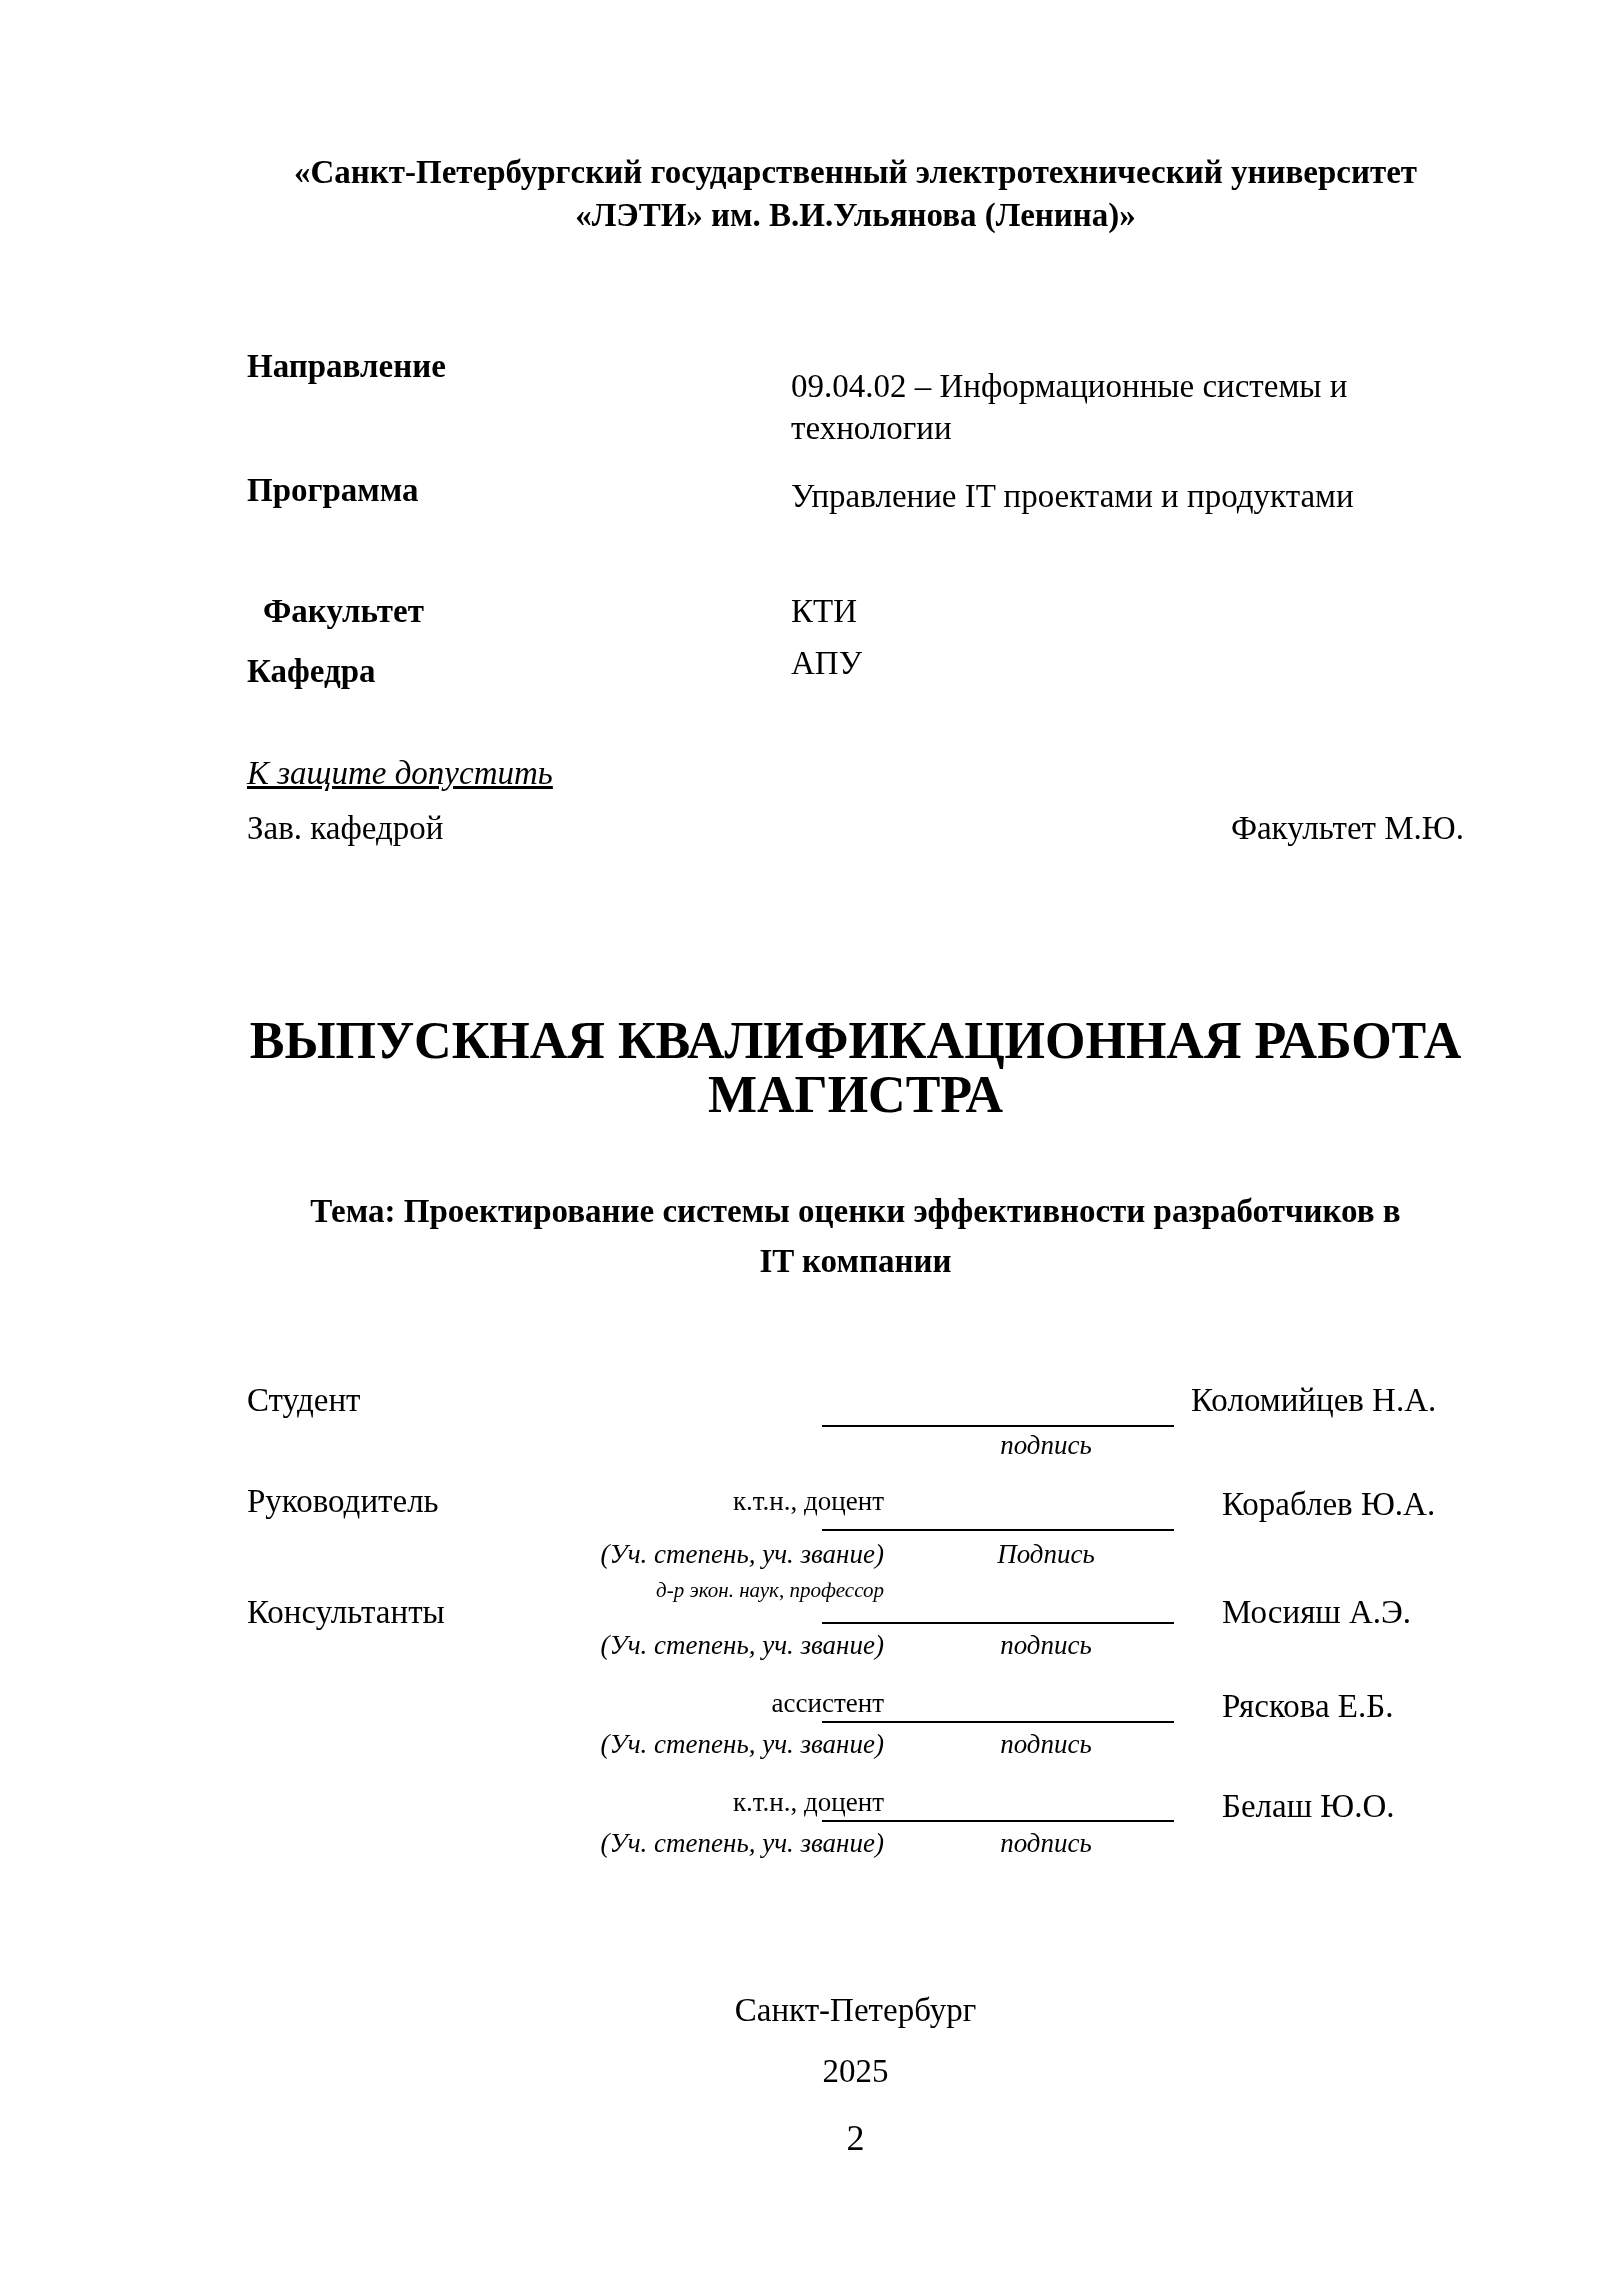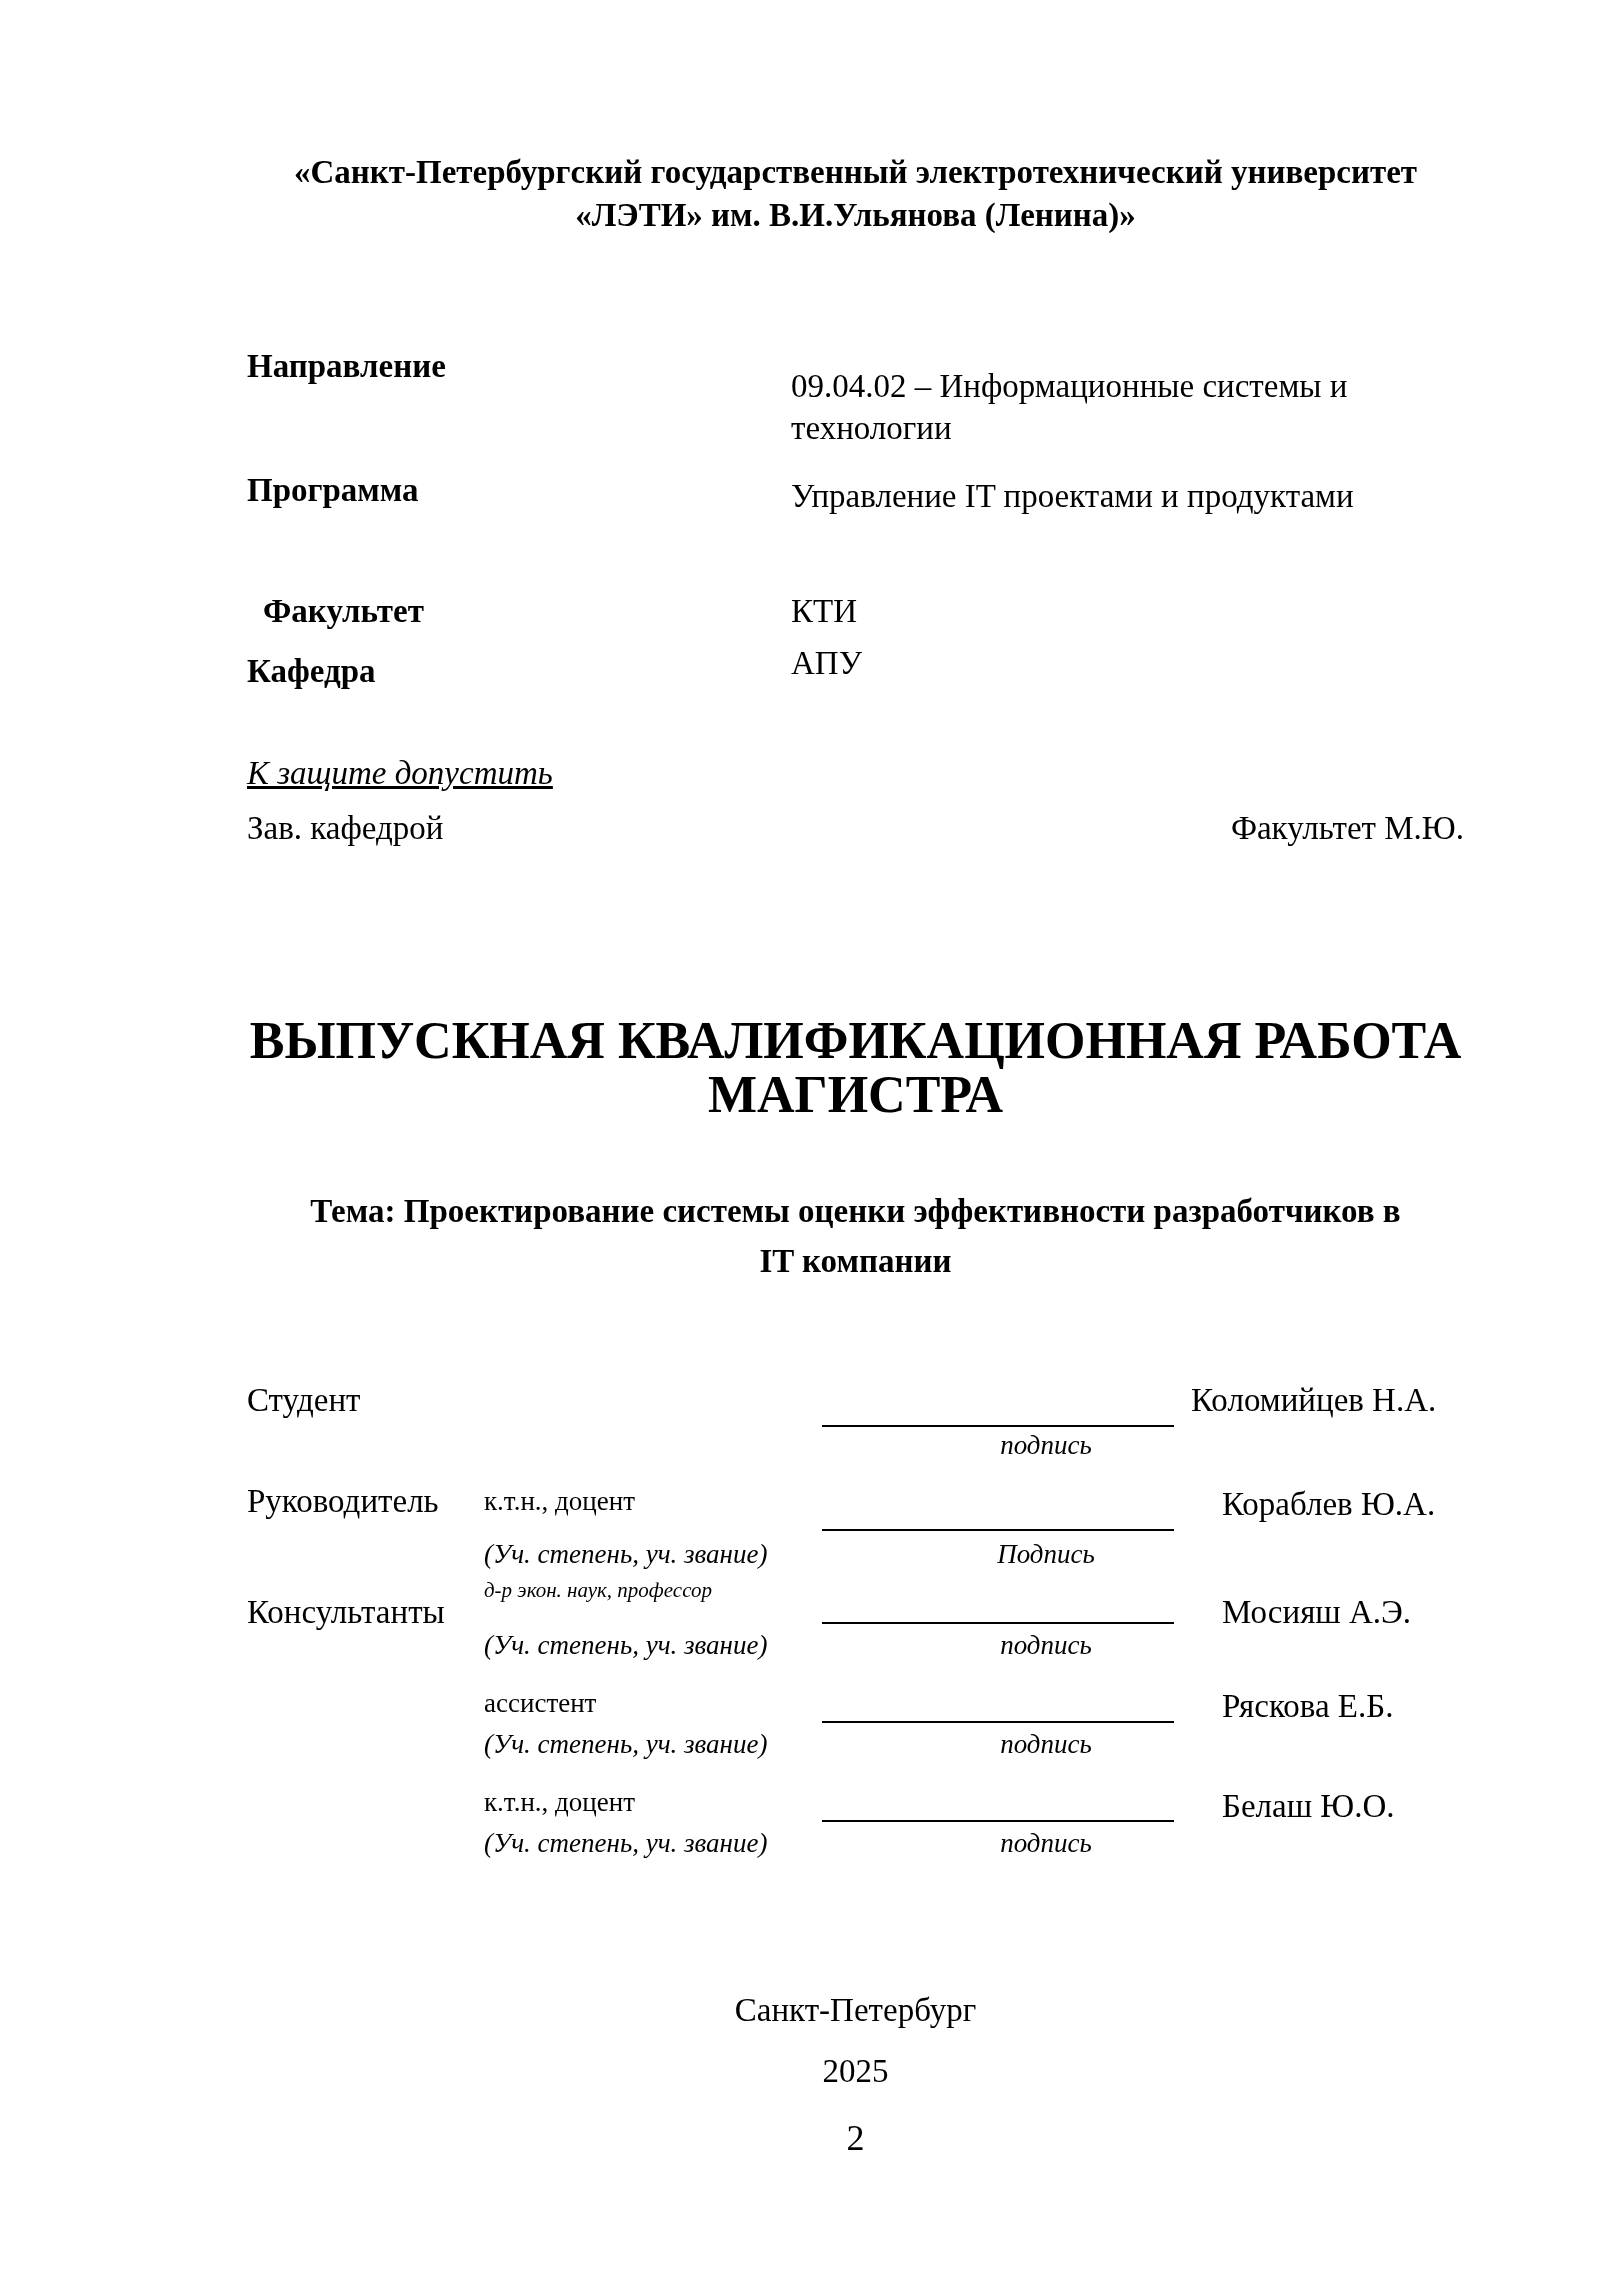--- a/index.html
+++ b/index.html
@@ -15,21 +15,21 @@
   .abs { position: absolute; white-space: nowrap; }
   .t48 { font-size: 33px; line-height: 43px; }
   .t66 { font-size: 52px; line-height: 60px; }
   .small { font-size: 27px; line-height: 30px; }
   .tiny  { font-size: 21px; line-height: 24px; }
   .t46 { font-size: 36px; line-height: 41px; }
   .b { font-weight: bold; }
   .i { font-style: italic; }
   .centerblock { left: 243px; width: 1225px; text-align: center; }
   .rightblock  { left: 243px; width: 1221px; text-align: right; }
-  .degreeblock { left: 484px; width: 377px; text-align: left; }
+  .degreeblock { left: 507px; width: 377px; text-align: right; }
   .sigcapblock { left: 870px; width: 352px; text-align: center; }
   .sigline {
     position: absolute;
     left: 822px;
     width: 352px;
     height: 0;
     border-top: 2.4px solid #000;
   }
   
   .header-block { top: 151px; }

